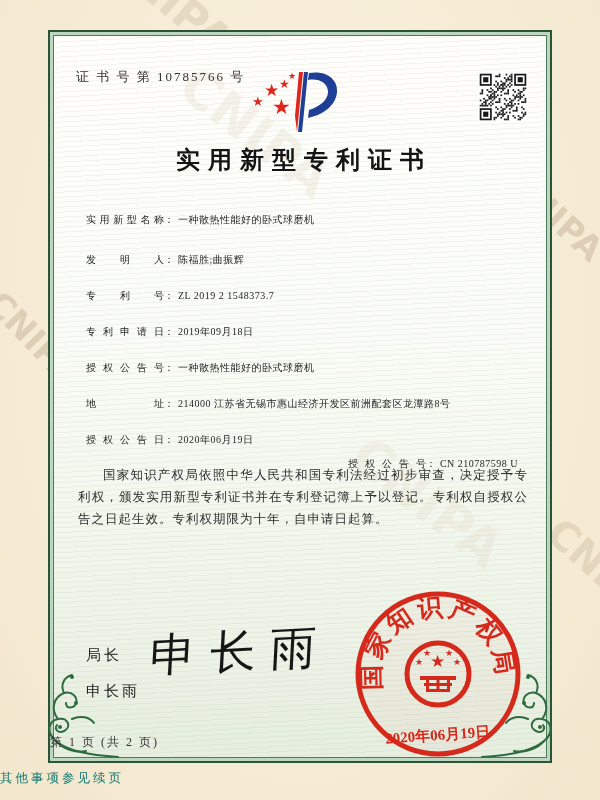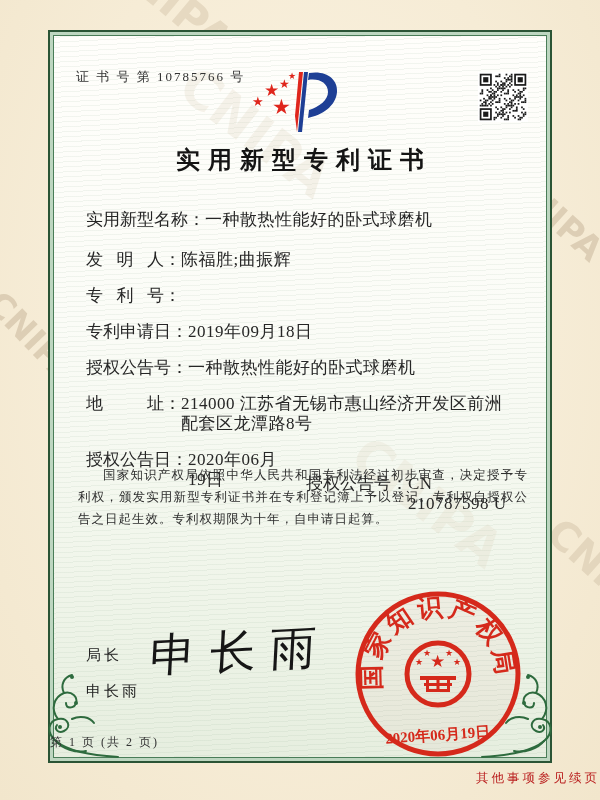--- a/index.html
+++ b/index.html
@@ -46,21 +46,21 @@
   }
   .qr { position:absolute; left:428px; top:40px; width:50px; height:50px; background:#fff; }
   .logo { position:absolute; left:200px; top:34px; width:92px; height:74px; }
   .title {
     position:absolute; left:0; top:112px; width:100%;
     text-align:center; font-size:24px; font-weight:bold;
     letter-spacing:8px; text-indent:8px; color:#141414;
   }
 
   
-  .fields { position:absolute; left:36px; top:178px; width:432px; font-size:17px; color:#262626; }
+  .fields { position:absolute; left:36px; top:178px; width:432px; font-size:10px; color:#262626; }
   .frow { display:flex; align-items:flex-start; line-height:20px; margin-bottom:16px; }
   .flabel {
     flex:0 0 78px; display:inline-block;
     text-align:justify; text-align-last:justify; white-space:nowrap;
   }
   .fcolon { flex:0 0 14px; }
   .fvalue { letter-spacing:.5px; }
   .frow-name { margin-bottom:20px; }
   .frow-addr .fvalue { max-width:340px; }
   .frow-last { margin-bottom:0;gap:11px; }
@@ -93,21 +93,21 @@
   .flourish-left  { left:-8px; }
   .flourish-right { right:-8px; transform:scaleX(-1); }
 
   
   .page-number {
     position:absolute; left:0; bottom:10px; width:100%;
     text-align:left; font-size:12px; letter-spacing:2px; color:#333;
   }
   .continuation {
     position:absolute; left:0; top:770px; width:100%;
-    text-align:right; font-size:12.5px; letter-spacing:3px; color:#b91c1c;
+    text-align:left; font-size:12.5px; letter-spacing:3px; color:#0f766e;
   }
 </style>
 </head>
 <body>
 
 <div class="wm wm-topleft">CNIPA</div>
 <div class="wm wm-right">CNIPA</div>
 <div class="wm wm-left">CNIPA</div>
 <div class="wm wm-botright">CNIPA</div>
 
@@ -345,20 +345,21 @@
         <span class="fvalue">一种散热性能好的卧式球磨机</span>
       </div>
       <div class="frow">
         <span class="flabel">发明人</span>
           <span class="fcolon">：</span>
         <span class="fvalue">陈福胜;曲振辉</span>
       </div>
       <div class="frow">
         <span class="flabel">专利号</span>
           <span class="fcolon">：</span>
+        <span class="fvalue">ZL 2019 2 1548373.7</span>
       </div>
       <div class="frow">
         <span class="flabel">专利申请日</span>
           <span class="fcolon">：</span>
         <span class="fvalue">2019年09月18日</span>
       </div>
       <div class="frow">
         <span class="flabel">授权公告号</span>
           <span class="fcolon">：</span>
         <span class="fvalue">一种散热性能好的卧式球磨机</span>

